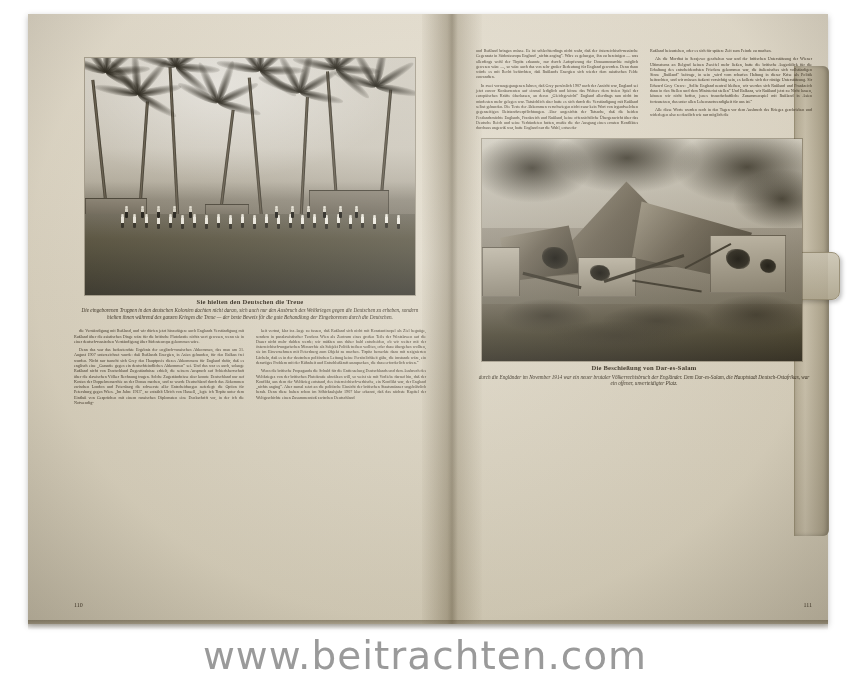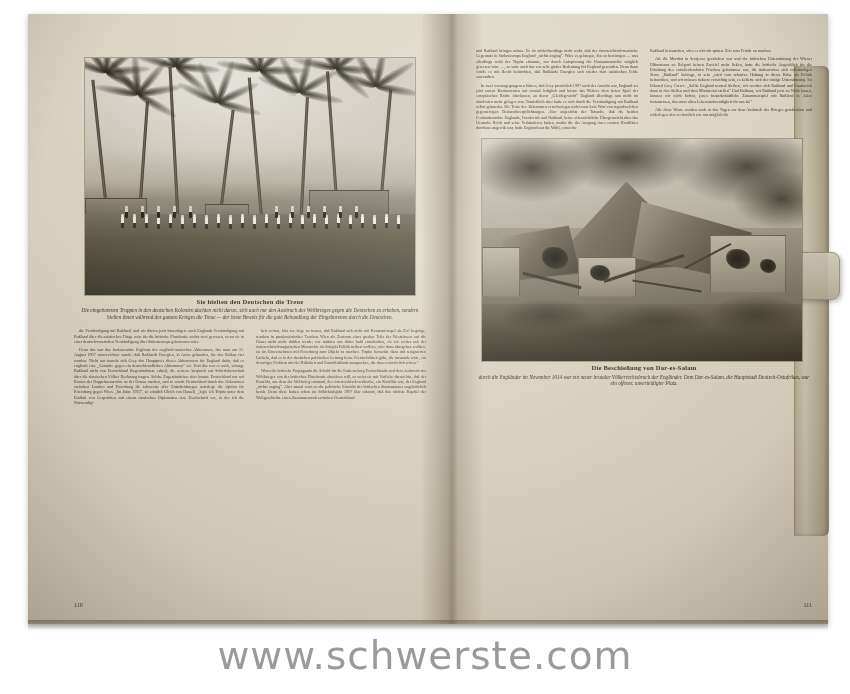--- a/index.html
+++ b/index.html
@@ -469,14 +469,14 @@
         <span class="capttl">Die Beschießung von Dar-es-Salam</span>
         <span>durch die Engländer im November 1914 war ein neuer brutaler Völkerrechtsbruch der Engländer. Dem Dar-es-Salam, die Hauptstadt Deutsch-Ostafrikas, war ein offener, unverteidigter Platz.</span>
       </div>
 
       <div class="folio" id="folio-right">111</div>
     </div>
 
     <div id="gutter"></div>
   </div>
 
-  <div id="watermark">www.schwerste.com</div>
+  <div id="watermark">www.beitrachten.com</div>
 </div>
 
 </body></html>

